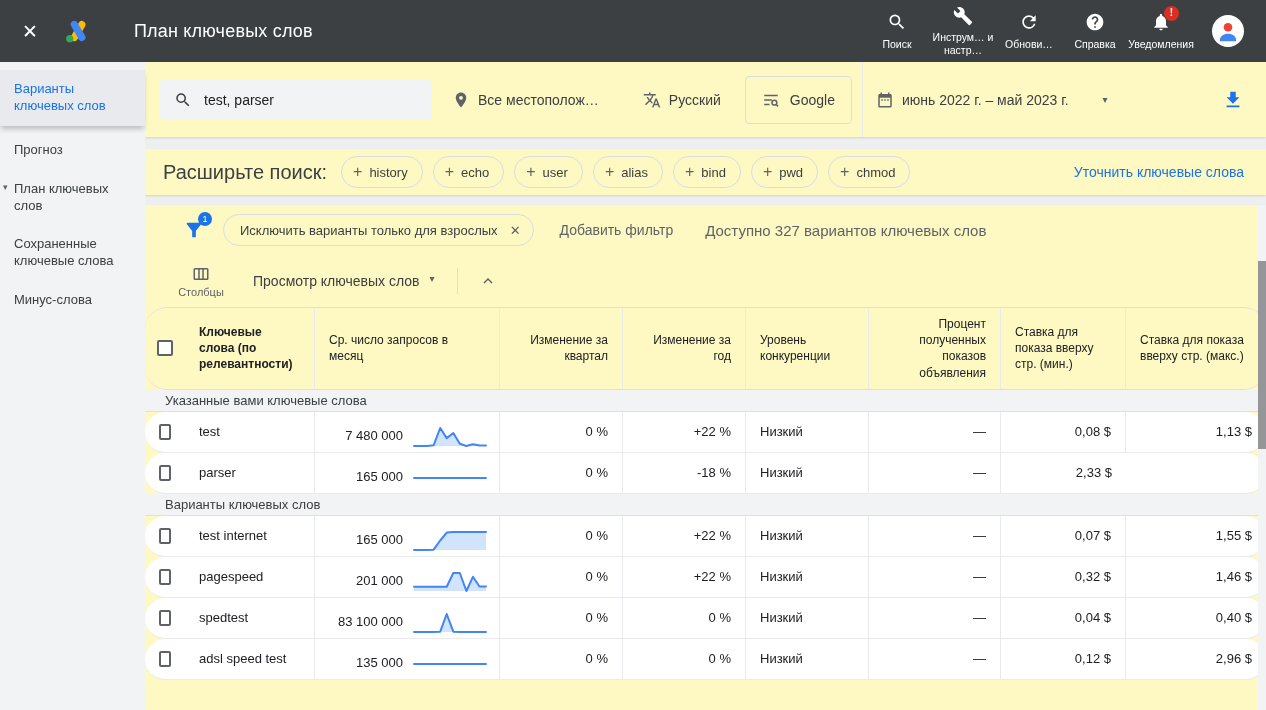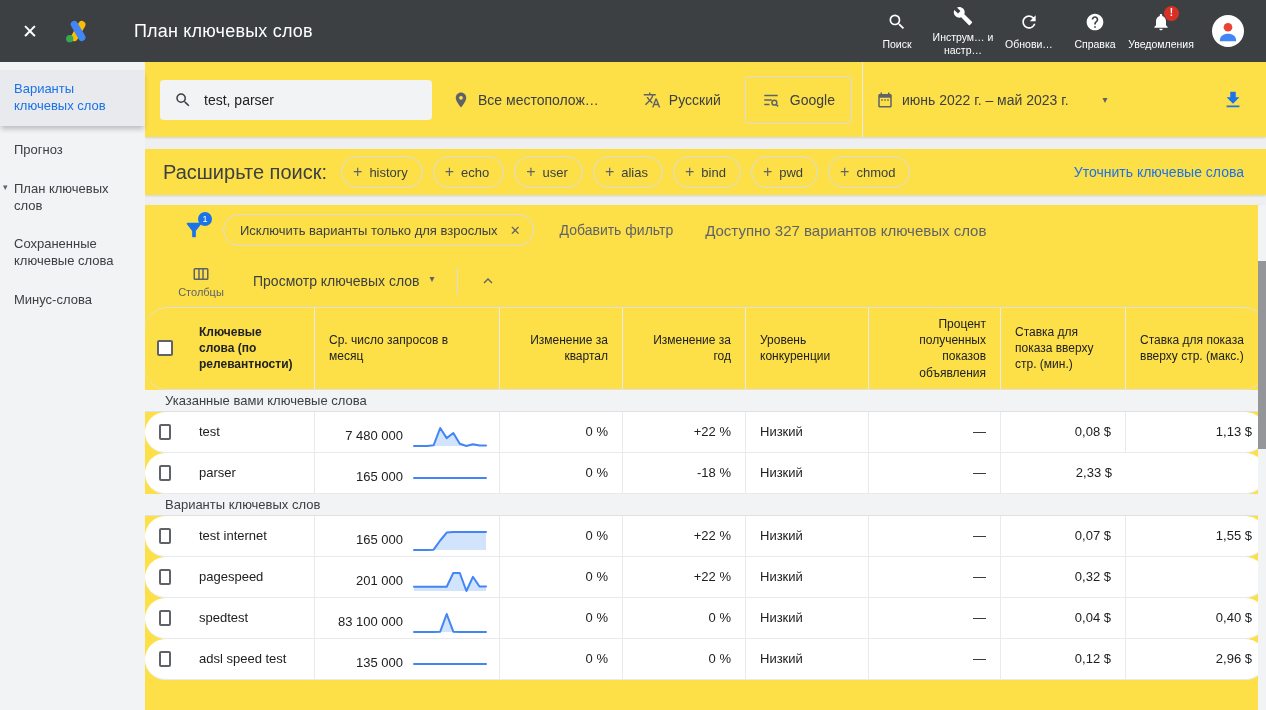--- a/index.html
+++ b/index.html
@@ -18,21 +18,21 @@
   .tb-badge { position:absolute; top:-6px; right:15px; background:#d93025; color:#fff; width:15px; height:15px; border-radius:50%; font-size:10px; font-weight:bold; display:flex; align-items:center; justify-content:center; }
   .tb-avatar { width:32px; height:32px; border-radius:50%; background:#fff; margin-left:18px; display:flex; align-items:center; justify-content:center; overflow:hidden; cursor:pointer; }
 
   
   .frame { flex:1; display:flex; overflow:hidden; }
   .sidebar { flex:0 0 145px; background:#f1f3f4; padding-top:8px; }
   .side-item { padding:11px 14px; font-size:13px; line-height:1.3; color:#3c4043; cursor:pointer; position:relative; }
   .side-item.active { color:#1a73e8; background:#e8eaed; box-shadow:0 4px 5px -1px rgba(0,0,0,.22); margin-bottom:5px; }
   .side-caret { position:absolute; left:3px; top:12px; font-size:9px; color:#5f6368; }
   .main { flex:1; display:flex; flex-direction:column; overflow:hidden; }
-  .card { background:#fde047; box-shadow:0 1px 2px rgba(0,0,0,.12); }
+  .card { background:#fef9c3; box-shadow:0 1px 2px rgba(0,0,0,.12); }
 
   
   .searchbar { flex:0 0 75px; display:flex; align-items:center; padding:0 22px 0 15px; }
   .search-box { width:272px; height:40px; background:#f1f3f4; border-radius:4px; display:flex; align-items:center; gap:12px; padding:0 14px; font-size:14px; color:#202124; cursor:text; }
   .search-box svg { width:18px; height:18px; fill:#3c4043; flex:0 0 18px; }
   .sb-item { display:flex; align-items:center; gap:8px; font-size:14px; color:#3c4043; cursor:pointer; white-space:nowrap; }
   .sb-item svg { width:18px; height:18px; fill:#5f6368; flex:0 0 18px; }
   .sb-loc { margin-left:20px; }
   .sb-lang { margin-left:44px; }
   .network-box { margin-left:24px; height:48px; border:1px solid #dadce0; border-radius:4px; display:flex; align-items:center; gap:10px; padding:12px 16px; font-size:14px; color:#3c4043; cursor:pointer; }
@@ -369,20 +369,21 @@
                 <svg width="78" height="26" class="spark">
                   <polygon points="3.0,18.8 9.5,18.8 16.1,18.8 22.6,18.8 29.2,18.8 35.7,18.8 42.3,5.0 48.8,5.0 55.4,23.0 61.9,8.8 68.5,18.5 75.0,18.5 75.0,23 3.0,23" fill="#d2e3fc"></polygon>
                   <polyline points="3.0,18.8 9.5,18.8 16.1,18.8 22.6,18.8 29.2,18.8 35.7,18.8 42.3,5.0 48.8,5.0 55.4,23.0 61.9,8.8 68.5,18.5 75.0,18.5" fill="none" stroke="#4285f4" stroke-width="2" stroke-linejoin="round" stroke-linecap="round"></polyline>
                 </svg>
               </div>
               <div class="cell c-num">0 %</div>
               <div class="cell c-num">+22 %</div>
               <div class="cell c-comp">Низкий</div>
               <div class="cell c-num">—</div>
               <div class="cell c-num">0,32 $</div>
+              <div class="cell c-num c-last">1,46 $</div>
             </div>
             <div class="trow">
               <div class="cell c-check">
                 <span class="checkbox"></span>
               </div>
               <div class="cell c-kw">spedtest</div>
               <div class="cell c-searches">
                 <span class="num">83 100 000</span>
                 <svg width="78" height="26" class="spark">
                   <polygon points="3.0,23.0 9.5,23.0 16.1,23.0 22.6,23.0 29.2,22.7 35.7,5.0 42.3,22.7 48.8,23.0 55.4,23.0 61.9,23.0 68.5,23.0 75.0,23.0 75.0,23 3.0,23" fill="#d2e3fc"></polygon>

